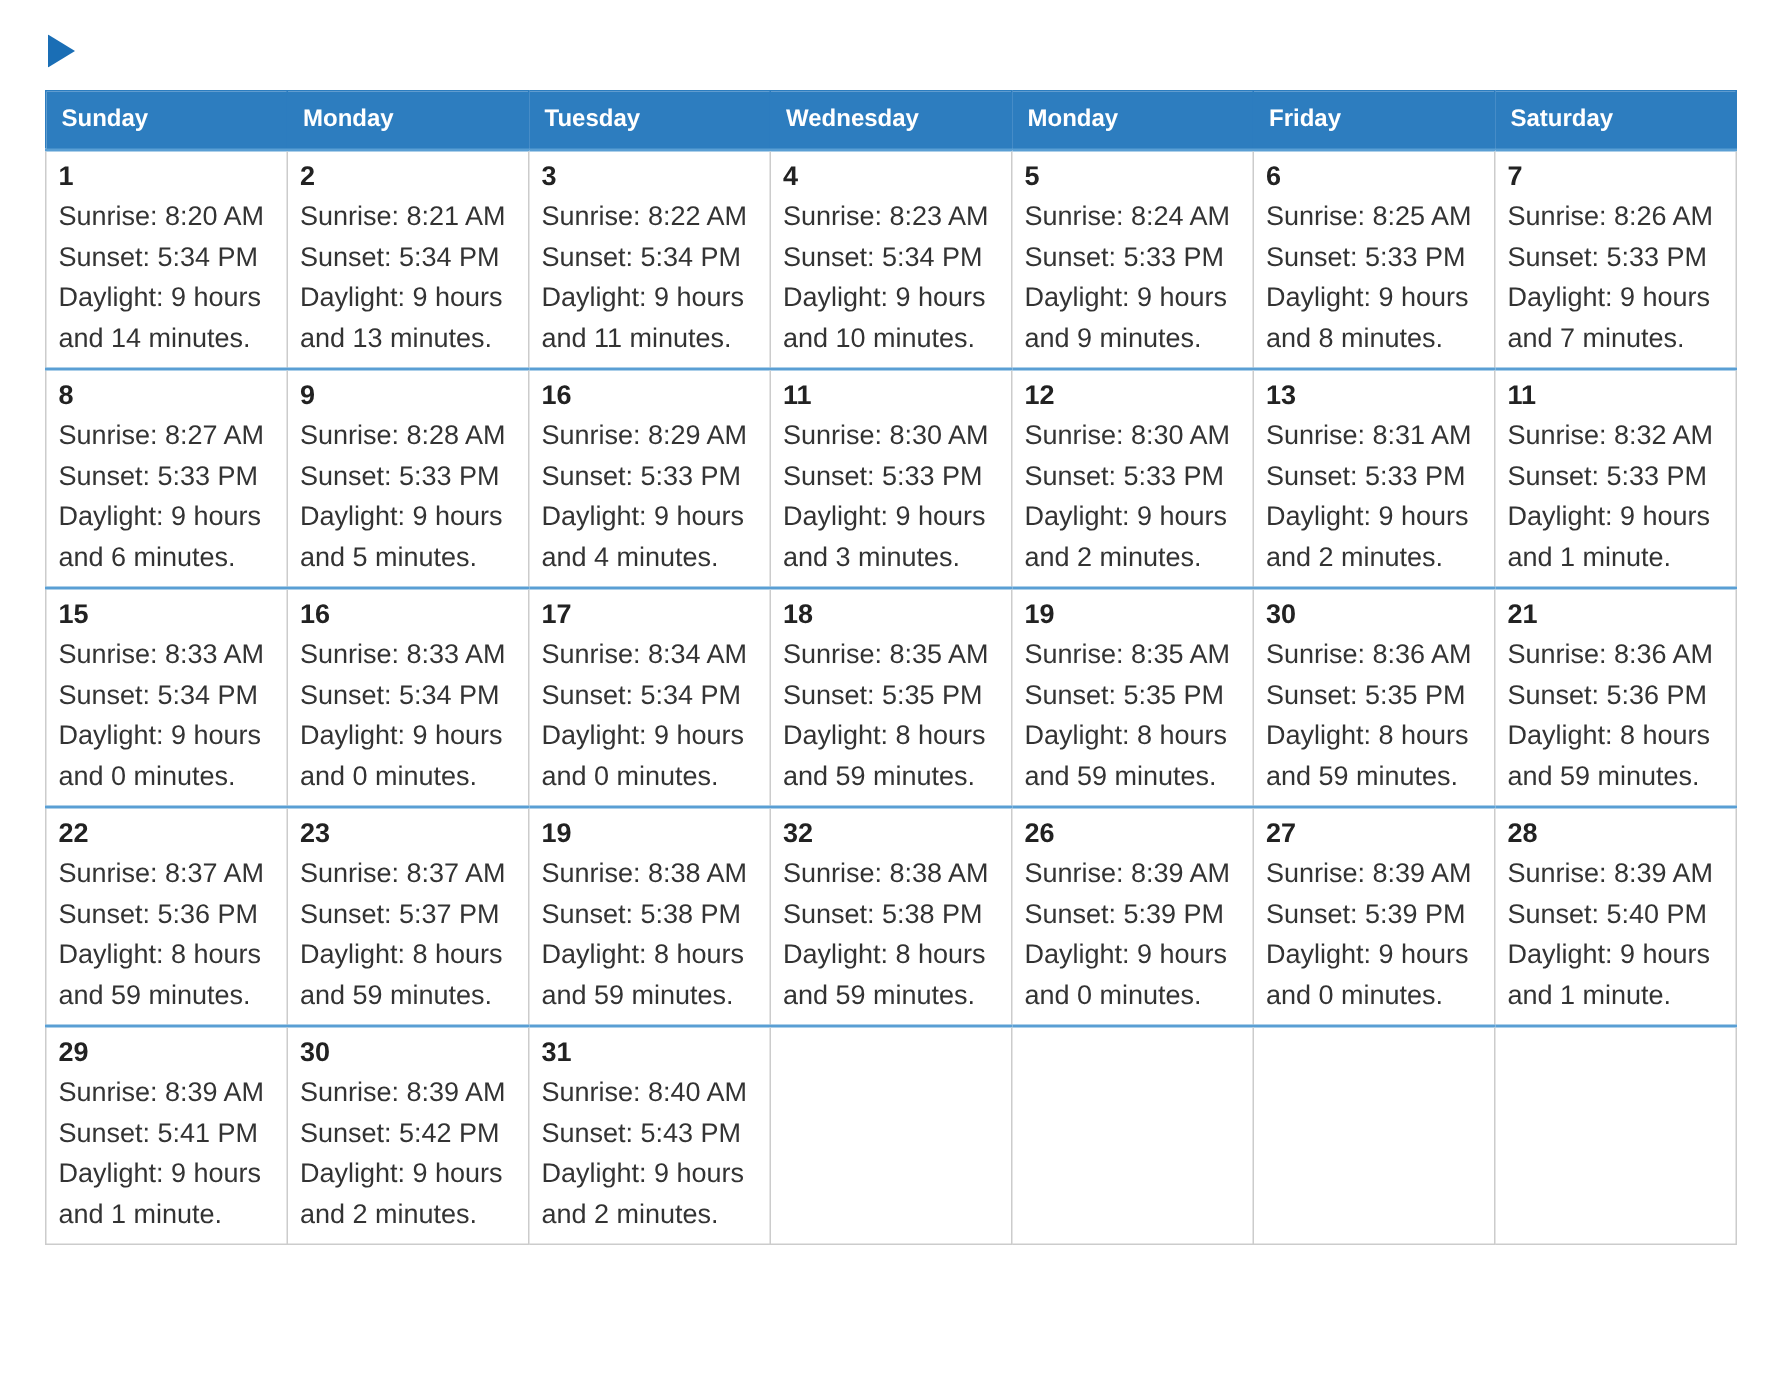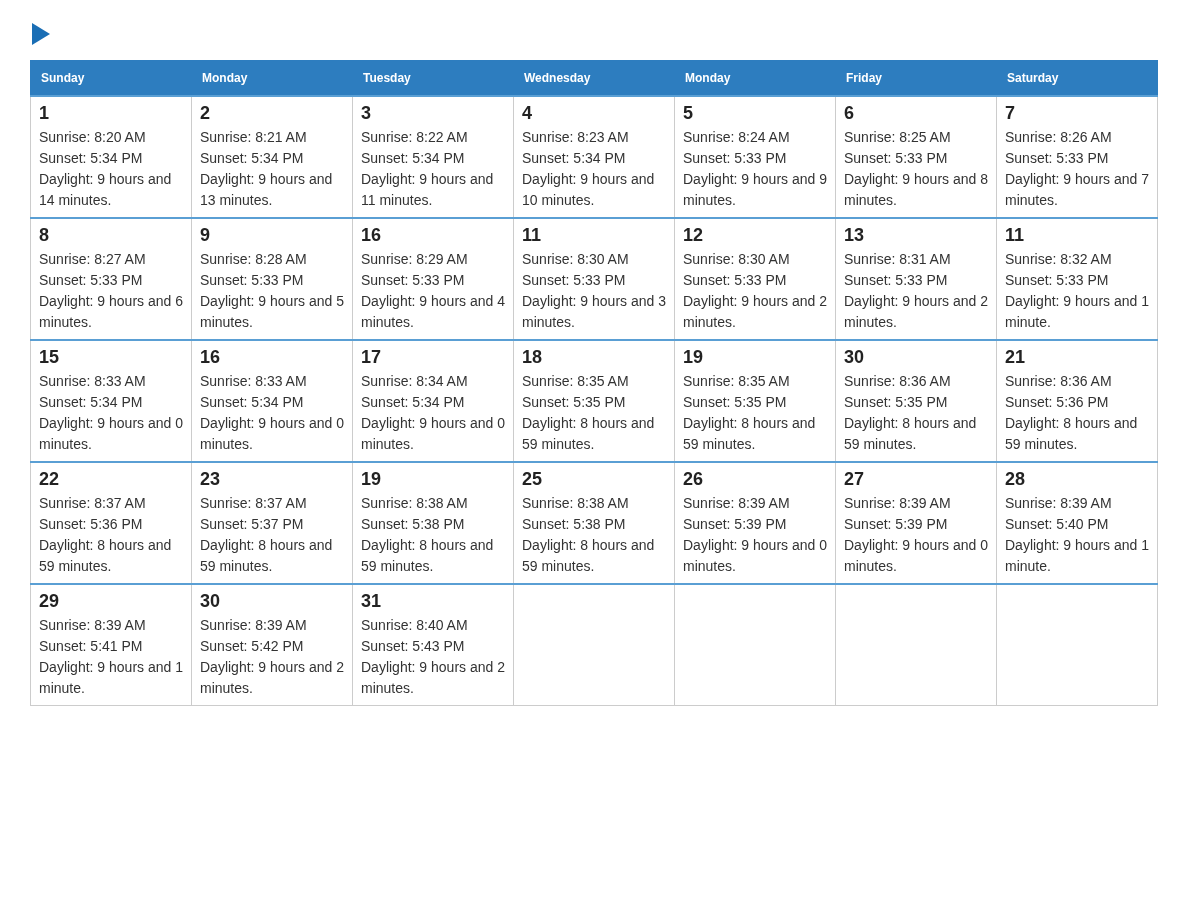--- a/index.html
+++ b/index.html
@@ -31,21 +31,21 @@
       font-style: italic;
     }
     .calendar {
       width: 100%;
       border-collapse: collapse;
       margin-top: 10px;
     }
     .calendar th {
       background-color: #2d7dbf;
       color: #fff;
-      font-size: 12px;
+      font-size: 16px;
       font-weight: bold;
       padding: 10px 10px;
       text-align: left;
       border: 1px solid #2d7dbf;
     }
     .calendar td {
       vertical-align: top;
       padding: 6px 8px;
       border: 1px solid #ccc;
       width: calc(100%/7);
@@ -54,21 +54,21 @@
       min-height: 110px;
     }
     .calendar td .day-num {
       font-size: 18px;
       font-weight: bold;
       color: #222;
       display: block;
       margin-bottom: 3px;
     }
     .calendar td .day-info {
-      font-size: 14px;
+      font-size: 18px;
       line-height: 1.5;
       color: #333;
     }
     .calendar tr td {
       border-top: 2px solid #2d7dbf;
     }
     .calendar tr:not(:first-child) td {
       border-top: 1px solid #ccc;
     }
     .calendar tbody tr:first-child td {
@@ -184,21 +184,21 @@
         <td><span class="day-num">21</span>
         <span class="day-info">Sunrise: 8:36 AM<br>Sunset: 5:36 PM<br>Daylight: 8 hours and 59 minutes.</span></td>
       </tr>
       <tr class="week-row">
         <td><span class="day-num">22</span>
         <span class="day-info">Sunrise: 8:37 AM<br>Sunset: 5:36 PM<br>Daylight: 8 hours and 59 minutes.</span></td>
         <td><span class="day-num">23</span>
         <span class="day-info">Sunrise: 8:37 AM<br>Sunset: 5:37 PM<br>Daylight: 8 hours and 59 minutes.</span></td>
         <td><span class="day-num">19</span>
         <span class="day-info">Sunrise: 8:38 AM<br>Sunset: 5:38 PM<br>Daylight: 8 hours and 59 minutes.</span></td>
-        <td><span class="day-num">25</span>
+        <td><span class="day-num">32</span>
         <span class="day-info">Sunrise: 8:38 AM<br>Sunset: 5:38 PM<br>Daylight: 8 hours and 59 minutes.</span></td>
         <td><span class="day-num">26</span>
         <span class="day-info">Sunrise: 8:39 AM<br>Sunset: 5:39 PM<br>Daylight: 9 hours and 0 minutes.</span></td>
         <td><span class="day-num">27</span>
         <span class="day-info">Sunrise: 8:39 AM<br>Sunset: 5:39 PM<br>Daylight: 9 hours and 0 minutes.</span></td>
         <td><span class="day-num">28</span>
         <span class="day-info">Sunrise: 8:39 AM<br>Sunset: 5:40 PM<br>Daylight: 9 hours and 1 minute.</span></td>
       </tr>
       <tr class="week-row">
         <td><span class="day-num">29</span>

